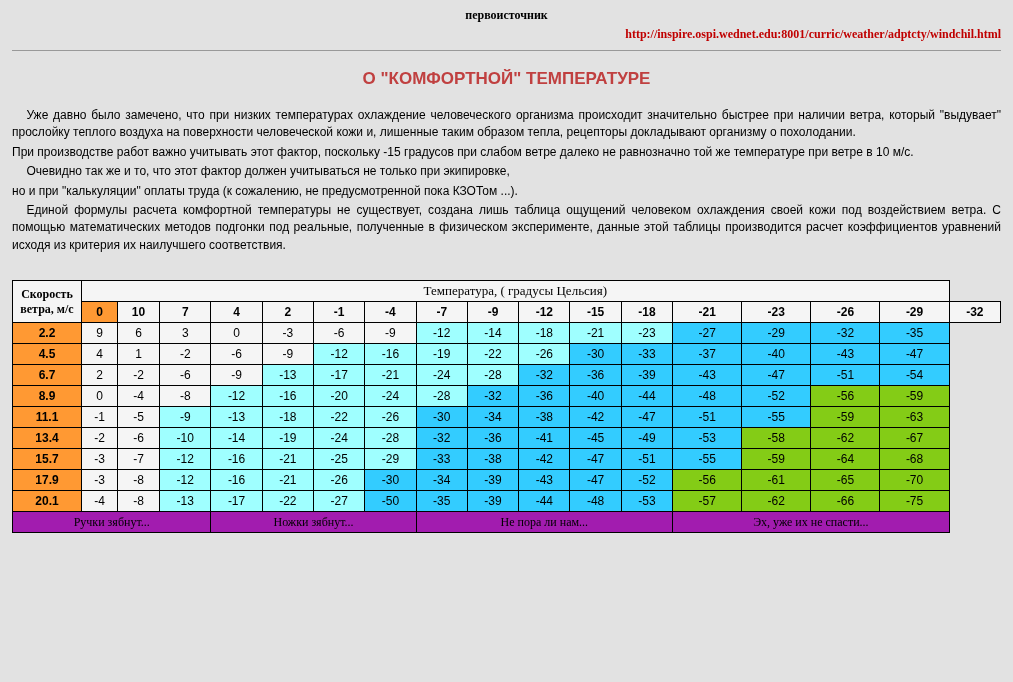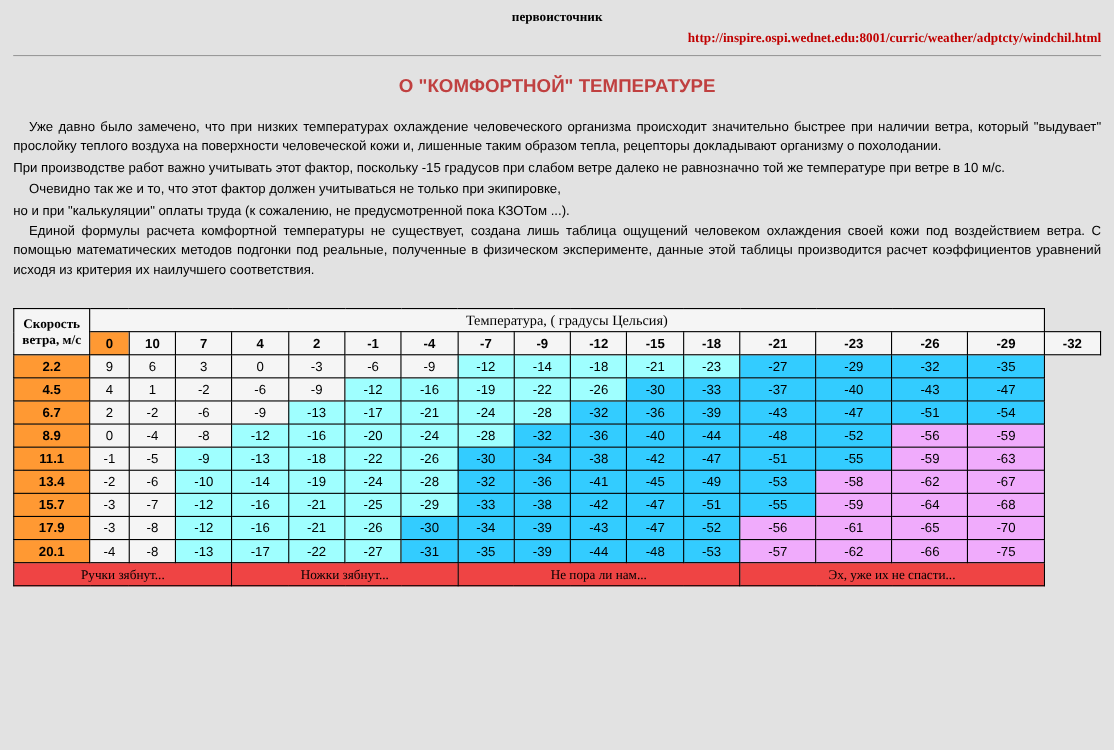--- a/index.html
+++ b/index.html
@@ -76,30 +76,30 @@
   }
   td.speed-cell {
     background: #ff9933;
     font-weight: bold;
   }
   td.temp-head {
     background: #f5f5f5;
     font-weight: bold;
   }
   td.cat-row {
-    background: #ef4444;
+    background: #a21caf;
     font-family: Georgia, serif;
     font-size: 12px;
     padding: 3px;
   }
   
   .c-plain { background: #f5f5f5; }
   .c-light { background: #9fffff; }
   .c-mid   { background: #33ccff; }
-  .c-deep  { background: #f0abfc; }
+  .c-deep  { background: #84cc16; }
 </style>
 </head>
 <body>
 
 <div class="top-right">первоисточник</div>
 <div class="link">http://inspire.ospi.wednet.edu:8001/curric/weather/adptcty/windchil.html</div>
 <hr>
 
 <h2 class="title">О "КОМФОРТНОЙ" ТЕМПЕРАТУРЕ</h2>
 
@@ -292,21 +292,21 @@
         <td class="c-deep">-70</td>
       </tr>
       <tr>
         <td class="speed-cell">20.1</td>
         <td class="c-plain">-4</td>
         <td class="c-plain">-8</td>
         <td class="c-light">-13</td>
         <td class="c-light">-17</td>
         <td class="c-light">-22</td>
         <td class="c-light">-27</td>
-        <td class="c-mid">-31</td>
+        <td class="c-mid">-50</td>
         <td class="c-mid">-35</td>
         <td class="c-mid">-39</td>
         <td class="c-mid">-44</td>
         <td class="c-mid">-48</td>
         <td class="c-mid">-53</td>
         <td class="c-deep">-57</td>
         <td class="c-deep">-62</td>
         <td class="c-deep">-66</td>
         <td class="c-deep">-75</td>
       </tr>

